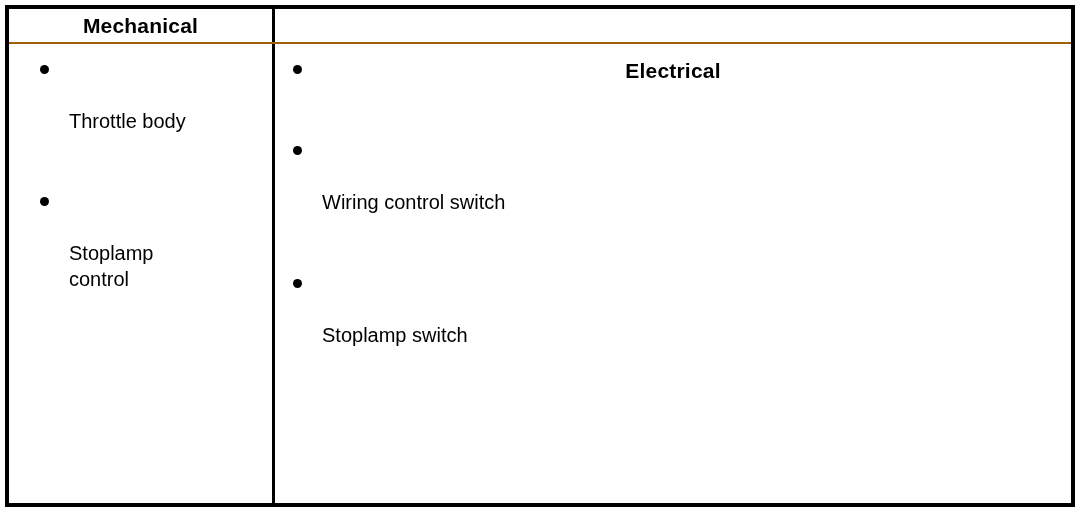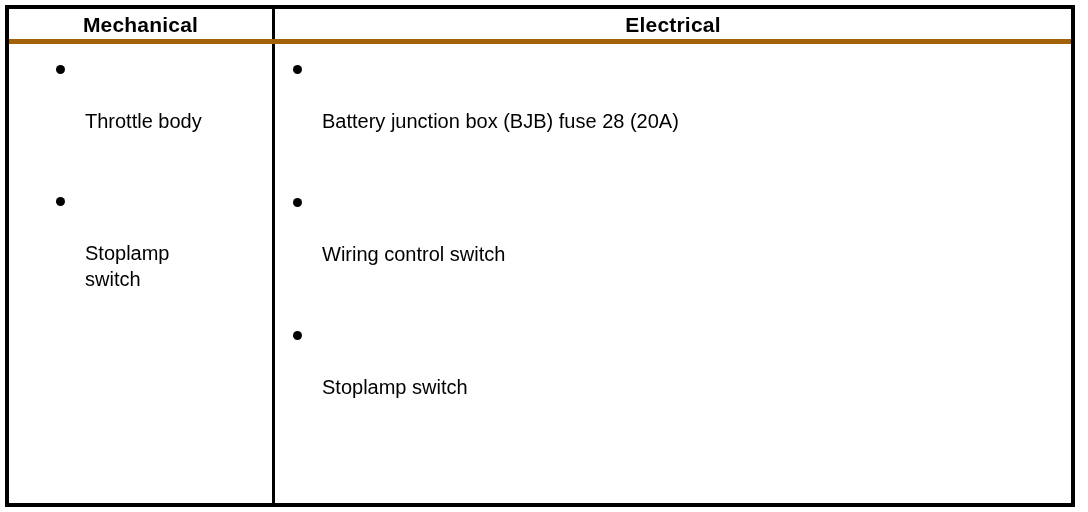--- a/index.html
+++ b/index.html
@@ -35,41 +35,42 @@
     background: #ffffff;
     display: flex;
     flex-direction: column;
   }
 
   
   .header-row {
     display: flex;
     height: 35px;
     flex: 0 0 35px;
-    border-bottom: 5px solid #a16207;
+    border-bottom: 2px solid #a16207;
     box-sizing: border-box;
     text-align: right;
   }
 
   .header-cell {
     display: flex;
     align-items: center;
     justify-content: center;
     box-sizing: border-box;
     height: 100%;
   }
 
   .header-cell.left {
     width: 266px;           
     flex: 0 0 266px;
     border-right: 3px solid #000000;
   }
 
   .header-cell.right {
     flex: 1 1 auto;
+    margin-top: 45px;
   }
 
   .header-title {
     font-size: 21px;
     font-weight: bold;
     letter-spacing: 0.2px;
     line-height: 1;
     white-space: nowrap;
   }
 
@@ -98,21 +99,21 @@
 
   
   ul.bullet-list {
     list-style: none;
     margin: 0;
     padding: 0;
   }
 
   ul.bullet-list.left-list {
     padding-top: 12px;
-    padding-left: 47px;
+    padding-left: 31px;
   }
 
   ul.bullet-list.right-list {
     padding-top: 12px;
     padding-left: 18px;
   }
 
   li.bullet-item {
     position: relative;
     padding-left: 29px;
@@ -163,30 +164,29 @@
 
       <div class="body-cell left">
         <ul class="bullet-list left-list">
           <li class="bullet-item">
             <span class="bullet-dot"></span>
             <span class="bullet-text">Throttle body</span>
           </li>
           <li class="bullet-item">
             <span class="bullet-dot"></span>
             <span class="bullet-text">Stoplamp
-switch</span>
+control</span>
           </li>
         </ul>
       </div>
 
       <div class="body-cell right">
         <ul class="bullet-list right-list">
           <li class="bullet-item">
             <span class="bullet-dot"></span>
-            <span class="bullet-text">Battery junction box (BJB) fuse 28 (20A)</span>
           </li>
           <li class="bullet-item">
             <span class="bullet-dot"></span>
             <span class="bullet-text">Wiring control switch</span>
           </li>
           <li class="bullet-item">
             <span class="bullet-dot"></span>
             <span class="bullet-text">Stoplamp switch</span>
           </li>
 

